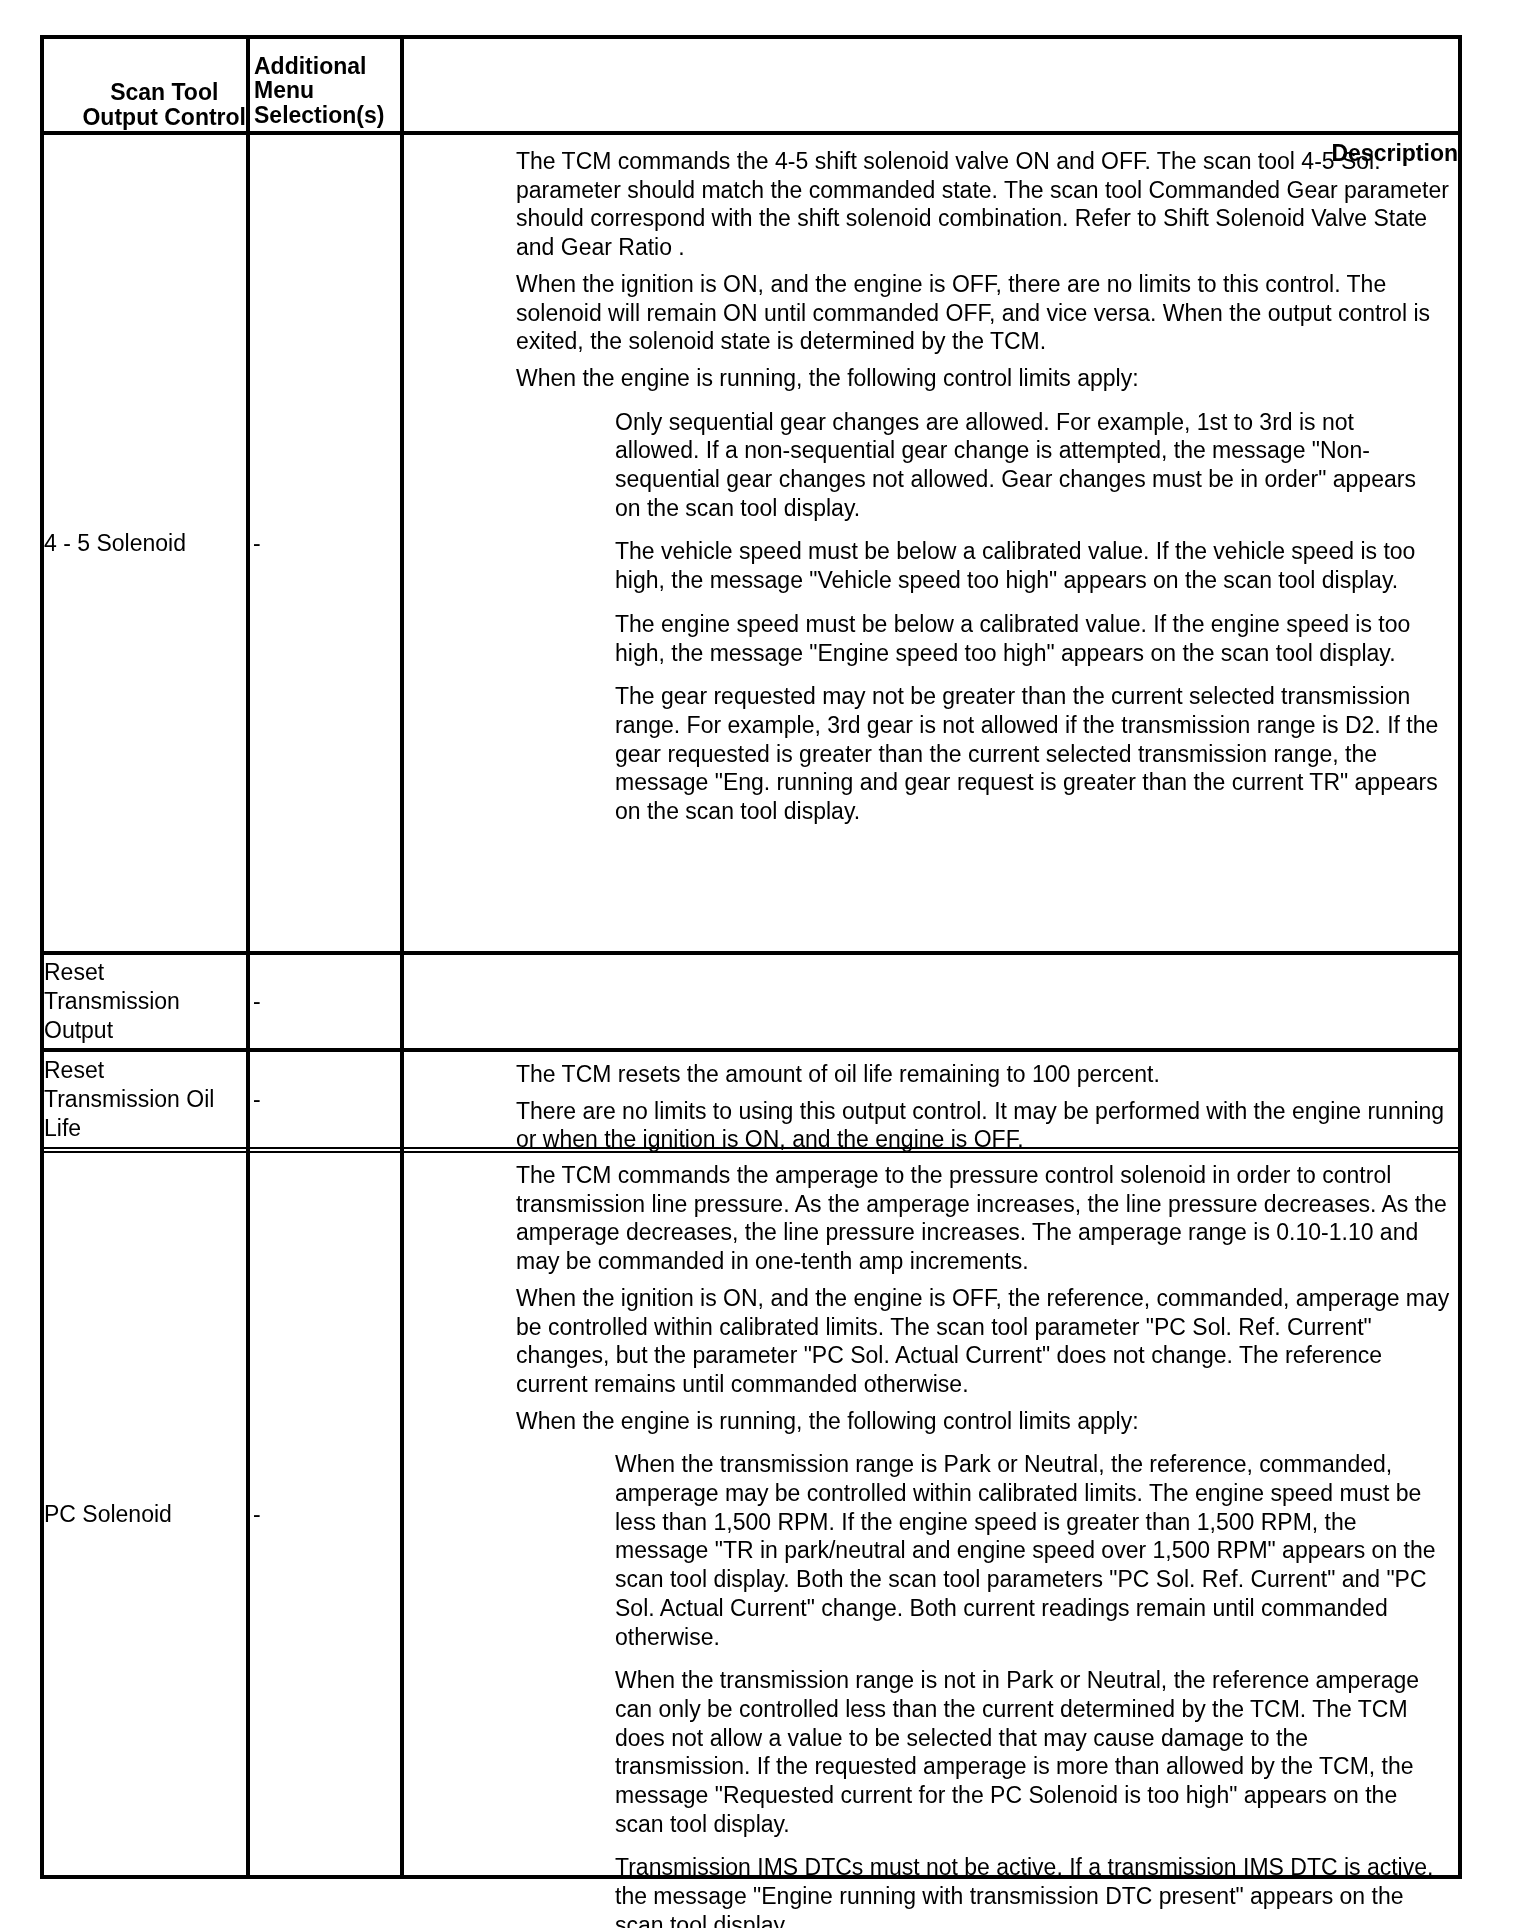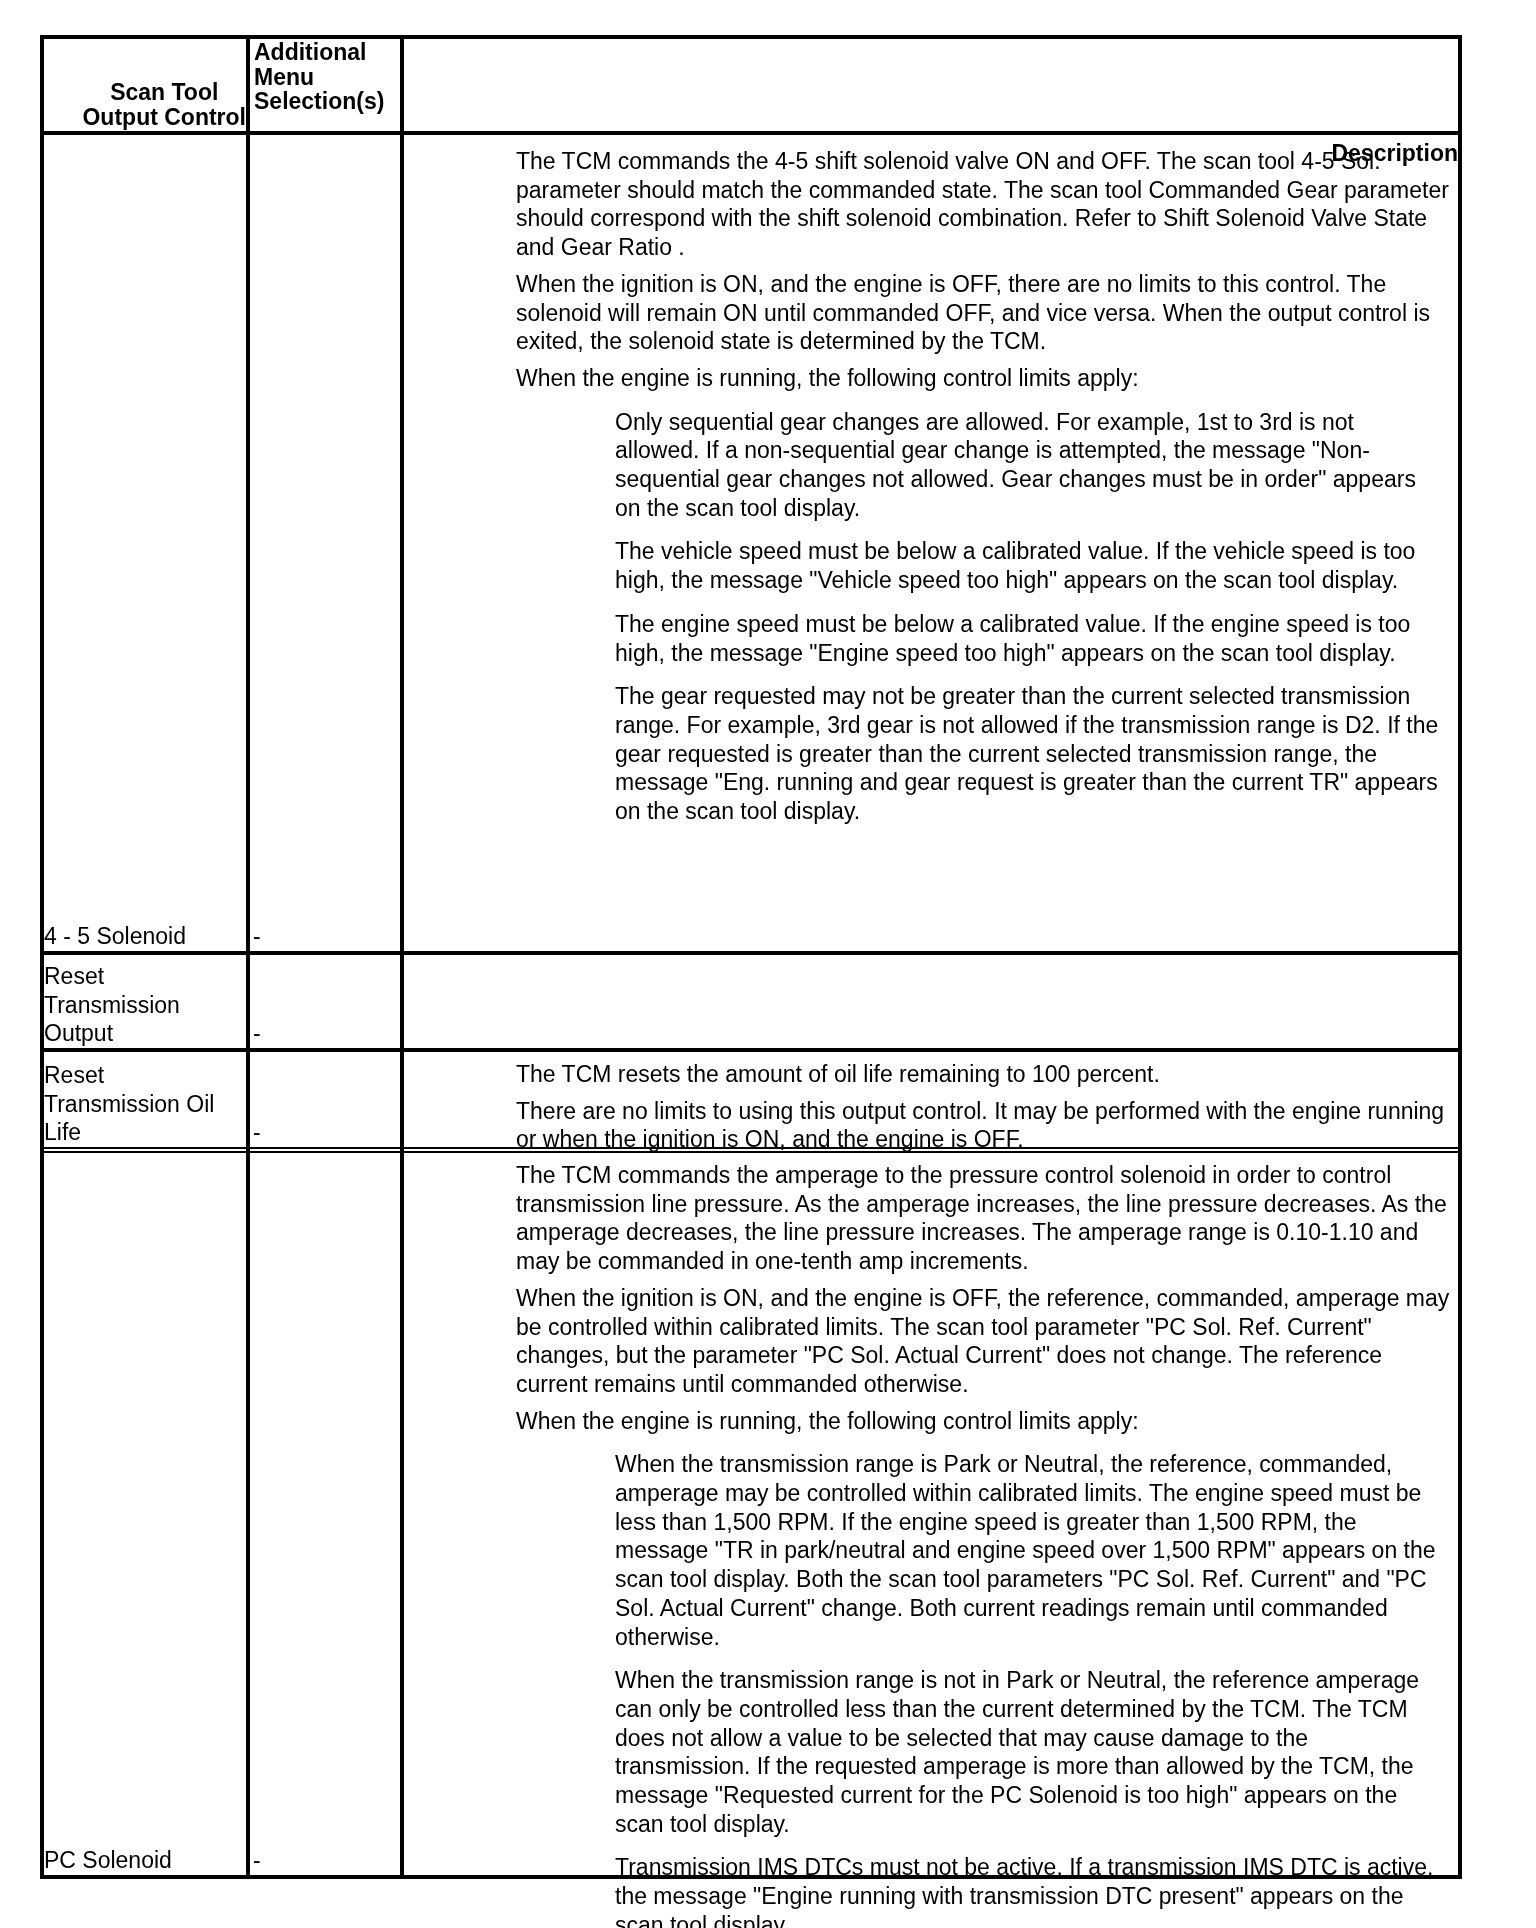--- a/index.html
+++ b/index.html
@@ -6,22 +6,22 @@
   body { width: 1536px; height: 1928px; position: relative; overflow: hidden;
          font-family: "Liberation Sans", sans-serif; color: #000; }
   .tbl { position: absolute; left: 40px; top: 35px; width: 1422px; height: 1844px;
          border: 4px solid #000; box-sizing: border-box; }
   .vline { position: absolute; top: 0; bottom: 0; width: 4px; background: #000; }
   .hline { position: absolute; left: 0; right: 0; height: 4px; background: #000; }
   .hline.thin { height: 2px; }
   .cell { position: absolute; box-sizing: border-box; font-size: 23px; line-height: 28.7px; }
   .hdr { font-weight: bold; font-size: 23px; line-height: 24.5px; }
   .hdr-c { display: flex; align-items: flex-end; justify-content: flex-end; text-align: center; padding-bottom: 2px; }
-  .hdr-l { display: flex; align-items: center; padding-left: 4px; padding-bottom: 16px; }
-  .label { display: flex; align-items: flex-end; padding-left: 0; }
+  .hdr-l { display: flex; align-items: flex-end; padding-left: 4px; padding-bottom: 4px; }
+  .label { display: flex; align-items: center; padding-left: 0; }
   .desc { padding-left: 104px; padding-right: 4px; padding-top: 4px; }
   .p { margin: 8px; }
   .ind { margin: 15px; padding-left: 92px; }
 </style>
 </head>
 <body>
 
 <div class="tbl">
 
   <div class="vline" style="left:202px"></div>

